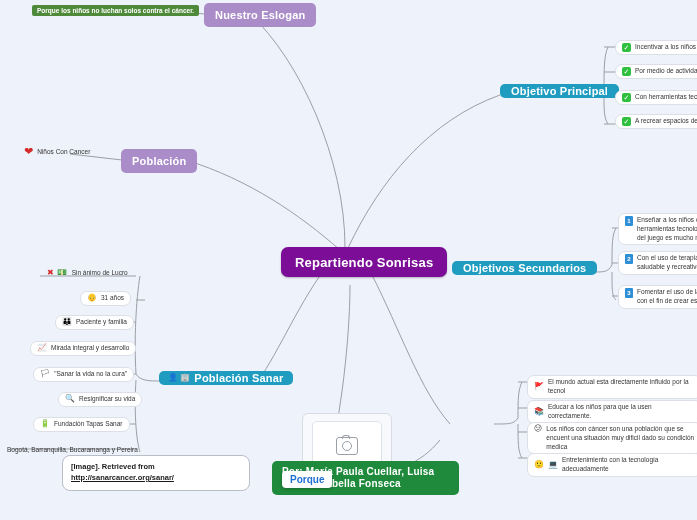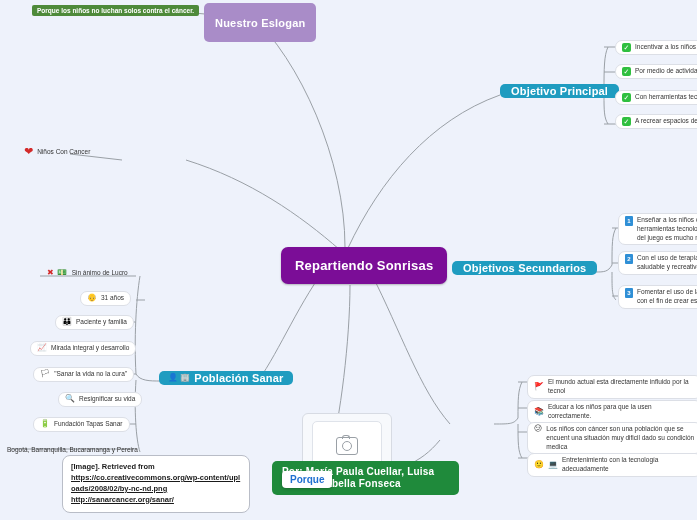--- a/index.html
+++ b/index.html
@@ -21,29 +21,29 @@
     display:flex;align-items:center;justify-content:center;
     text-align:center;
     box-sizing:border-box;
     white-space:nowrap;
     letter-spacing:.2px;
   }
   .central{
     background:#7b0d97;
     font-size:13px;
     padding:0 14px;
-    height:37px;
+    height:30px;
     border-radius:7px;
     box-shadow:0 1px 2px rgba(0,0,0,.25);
   }
   .purple{
     background:#a98cc8;
     font-size:11px;
     padding:0 11px;
-    height:39px;
+    height:24px;
     border-radius:5px;
   }
   .teal{
     background:#1f9cc0;
     font-size:11px;
     padding:0 11px;
     height:14px;
     border-radius:5px;
   }
   .green-authors{
@@ -204,20 +204,21 @@
 
     <path d="M295,472 L272,472"></path>
     <path d="M440,440 C430,452 420,460 405,466"></path>
   </svg>
 
   <div class="node central" style="left:281px;top:247px;">Repartiendo Sonrisas</div>
 
   <div class="node purple" style="left:204px;top:3px;">Nuestro Eslogan</div>
   <div class="slogan" style="left:32px;top:5px;">Porque los niños no luchan solos contra el cáncer.</div>
 
+  <div class="node purple" style="left:121px;top:149px;">Población</div>
   <div class="plain" style="left:24px;top:146px;">
     <span class="ico heart">❤</span>
     <span class="txt">Niños Con Cancer</span>
   </div>
 
   <div class="node teal" style="left:159px;top:371px;padding:0 9px;">
     <span class="ico">👤</span>
     <span class="ico" style="margin:0 4px 0 2px;">🏢</span>
     <span>Población Sanar</span>
   </div>
@@ -320,17 +321,16 @@
       <div class="cam"></div>
     </div>
   </div>
 
   <div class="node green-authors" style="left:272px;top:461px;width:187px;">Por: María Paula Cuellar, Luisa Ortiz e Isabella Fonseca</div>
 
   <div class="tooltip" style="left:282px;top:471px;">Porque</div>
 
   <div class="attrib" style="left:62px;top:455px;width:188px;">
     <div>[Image]. Retrieved from</div>
-    <div><a href="#">https://co.creativecommons.org/wp-content/uploads/2008/02/by-nc-nd.png</a></div>
     <div><a href="#">http://sanarcancer.org/sanar/</a></div>
   </div>
 
 </div>
 
 </body></html>

